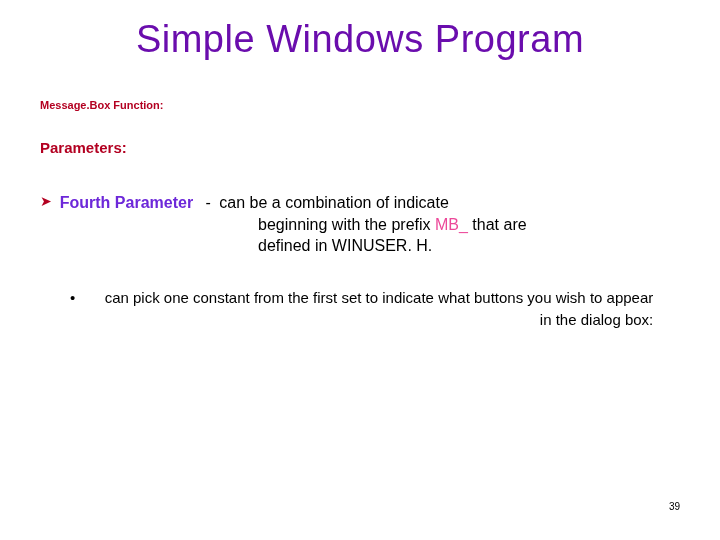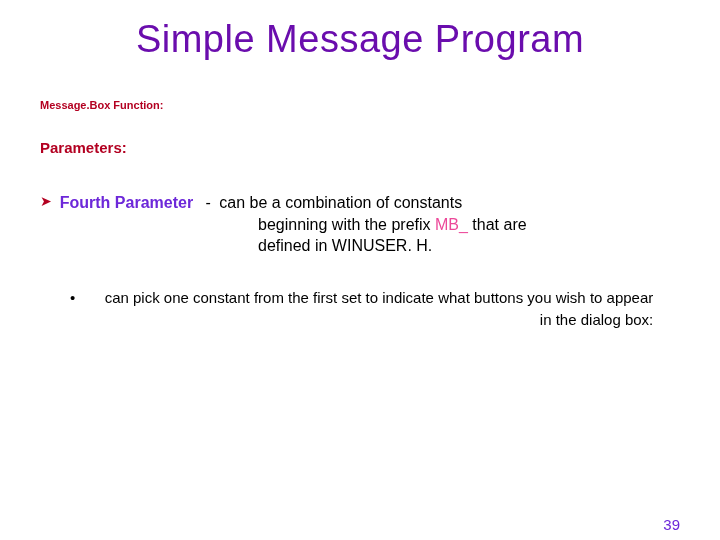--- a/index.html
+++ b/index.html
@@ -73,42 +73,42 @@
       margin-right: 18px;
       font-size: 15px;
       line-height: 1.45;
     }
     .sub-bullet-text {
       max-width: 560px;
       text-align: right;
     }
     .page-num {
       position: absolute;
-      bottom: 7px;
+      bottom: 28px;
       right: 40px;
-      font-size: 15px;
-      color: #6d28d9;
+      font-size: 10px;
+      color: #000000;
     }
   </style>
 </head>
 <body>
 
-<h1 class="title" style="color:#6a0dad">Simple Message Program</h1>
+<h1 class="title" style="color:#6a0dad">Simple Windows Program</h1>
 
 <div class="subtitle" style="color:#b30021">Message.Box Function:</div>
 
 <div class="parameters-label" style="color:#b30021">Parameters:</div>
 
 <div class="param-block">
   <div class="param-line">
     <span class="arrow" style="color:#b30021">➤</span>
     <span>
       <span class="param-name" style="color:#6d28d9">Fourth Parameter</span>
       <span class="sep">-</span>
-      <span>can be a combination of constants</span>
+      <span>can be a combination of indicate</span>
     </span>
   </div>
   <div class="param-desc-cont">
     <span>beginning with the prefix </span><span style="color:#ec4899">MB_</span><span> that are</span>
   </div>
   <div class="param-desc-cont">defined in WINUSER. H.</div>
 </div>
 
 <div class="sub-bullet">
   <span class="dot">•</span>

